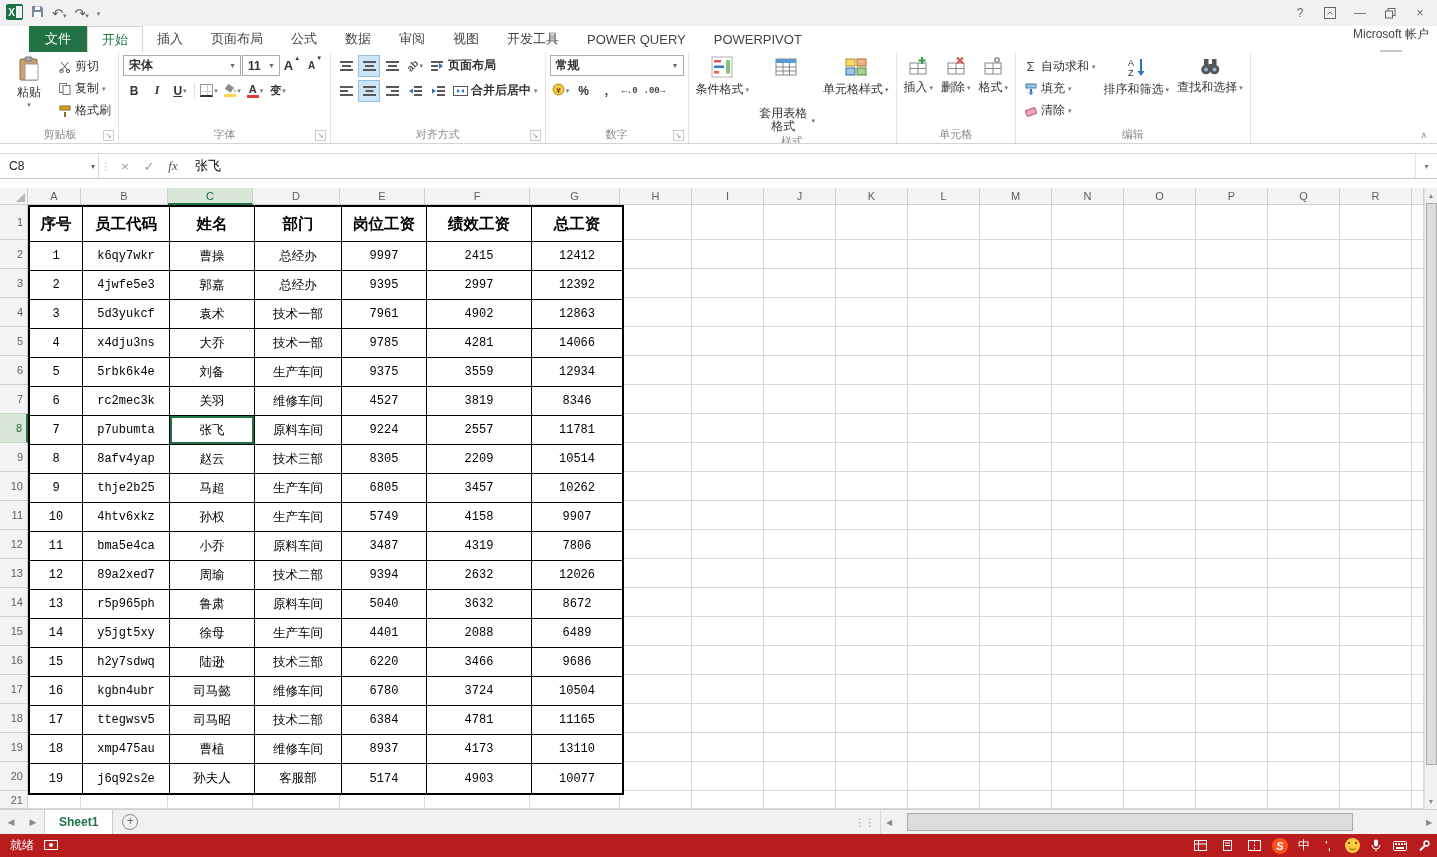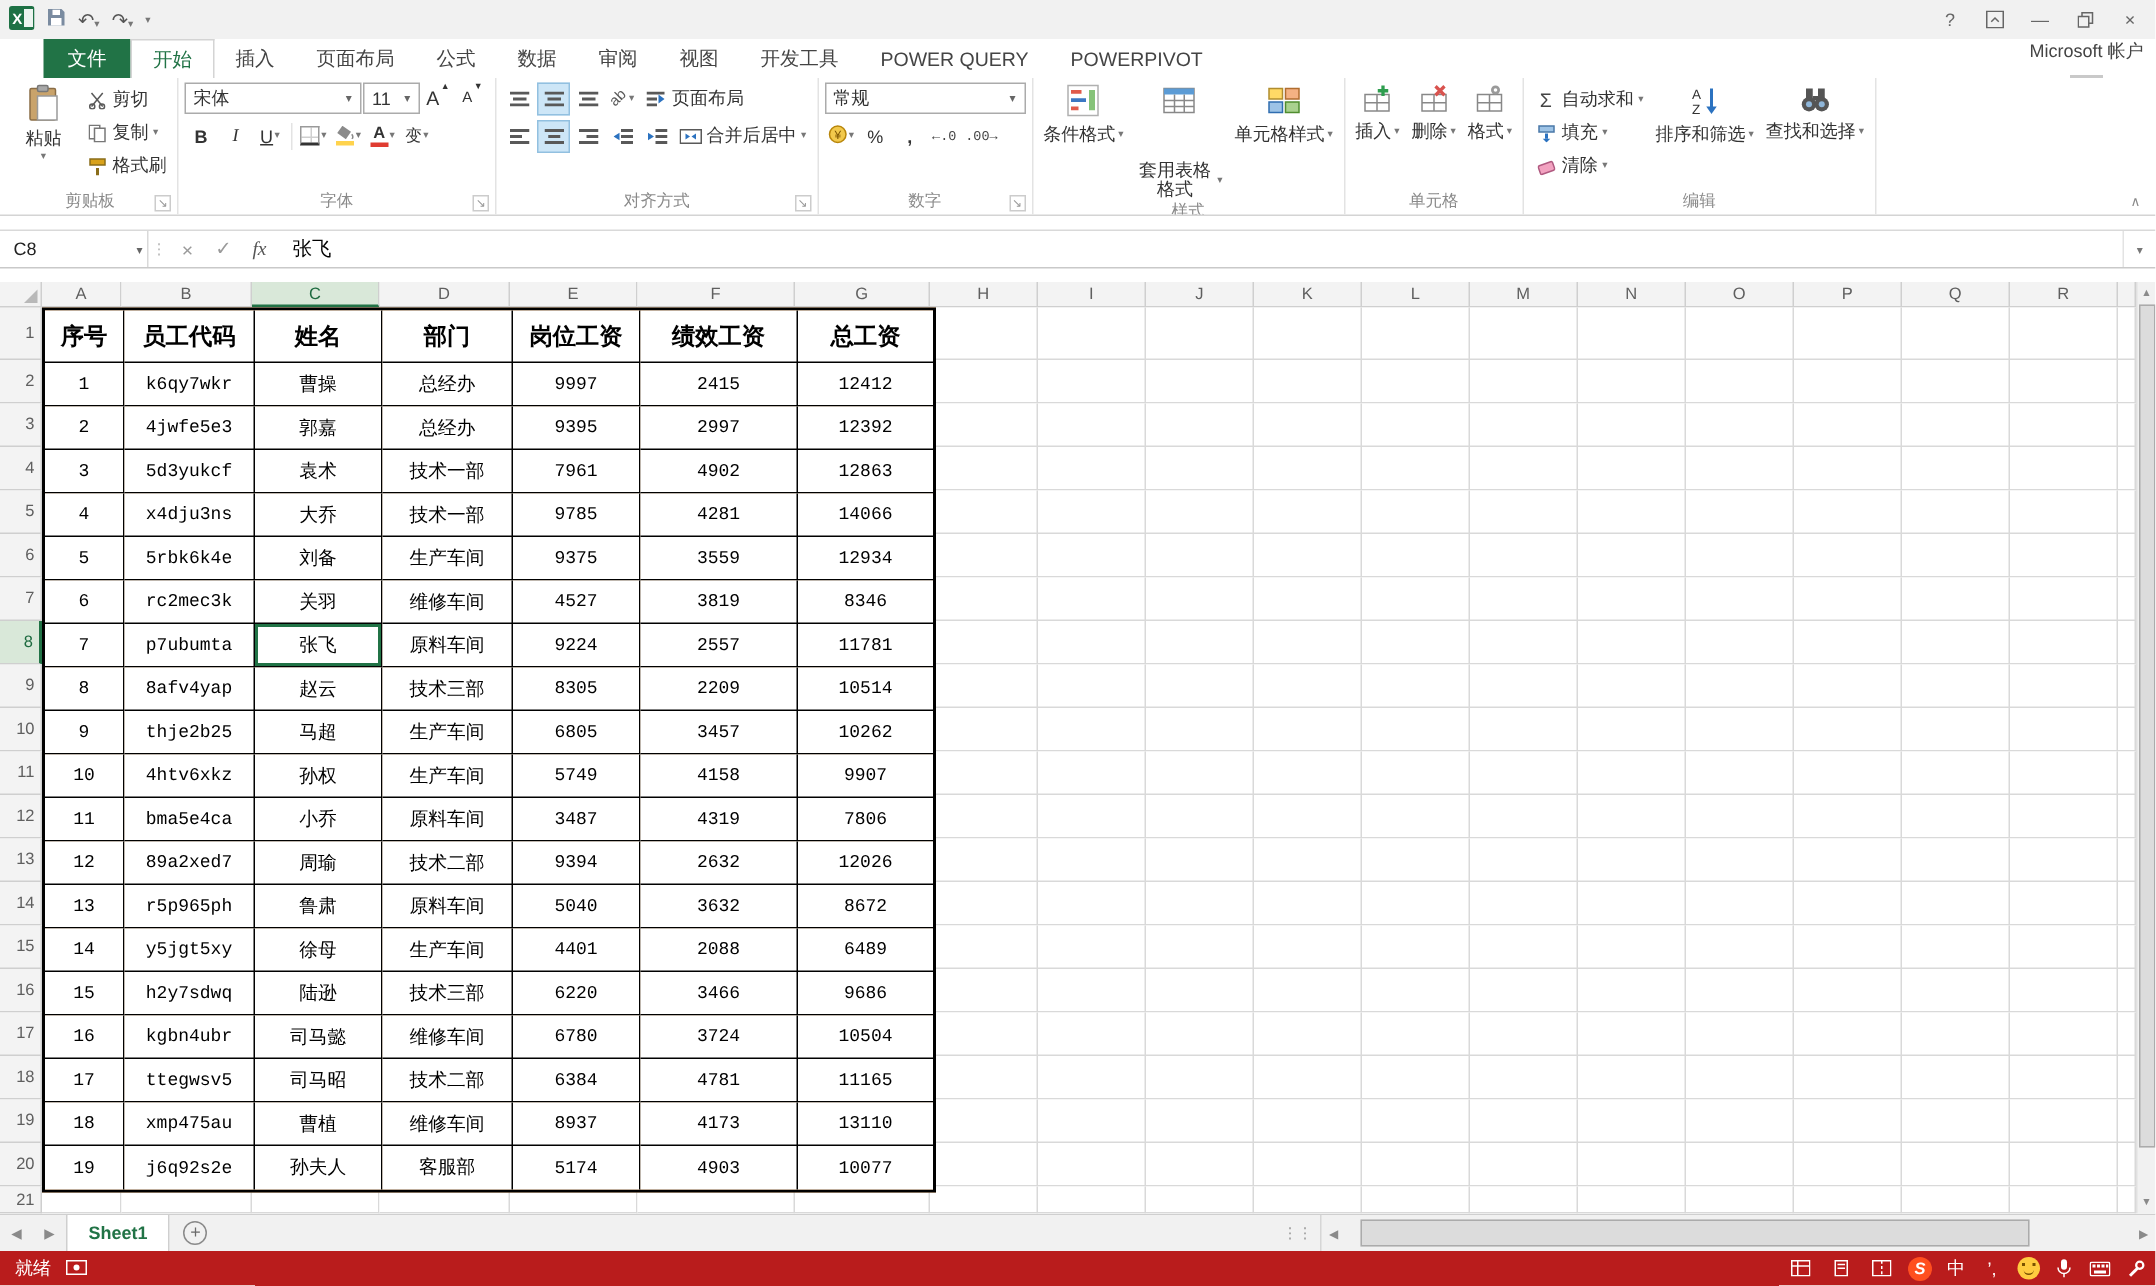--- a/index.html
+++ b/index.html
@@ -22,21 +22,21 @@
   .tab.file { background:#217346; color:#fff; min-width:58px; justify-content:center;margin-left:29px; }
   .tab.active { color:#217346; border:1px solid #d4d4d4; border-bottom:none; }
   .acct { margin-left:auto; display:flex; align-items:center; gap:7px; padding-right:8px; color:#444; font-size:12px;flex-direction:column; }
   .avatar { width:22px; height:22px; border:1px solid #c9c9c9; display:flex; align-items:flex-end; justify-content:center; overflow:hidden; background:#fff; }
 
   
   .ribbon { height:92px; background:#fff; border-bottom:1px solid #d4d4d4; display:flex; padding-left:2px; position:relative; flex:0 0 auto; overflow:hidden; }
   .rgroup { display:flex; flex-direction:column; border-right:1px solid #e3e3e3; padding:1px 4px 0; flex:0 0 auto; }
   .rg-body { flex:1; display:flex; align-items:stretch; gap:2px; }
   .cols { flex-direction:column; align-items:stretch; gap:0; }
-  .frow { display:flex; align-items:center; gap:1px; height:25px; }
+  .frow { display:flex; align-items:center; gap:1px; height:25px;font-weight:bold; }
   .rg-label { height:16px; line-height:15px; font-size:11px; color:#8a8a8a; text-align:center; position:relative; padding:0 12px; white-space:nowrap; }
   .launcher { position:absolute; right:0; bottom:2px; font-size:8px; color:#9a9a9a; width:11px; height:11px; line-height:10px; border:1px solid #ccc; text-align:center; }
   .bigbtn { display:flex; flex-direction:column; align-items:center; justify-content:flex-start; padding:3px 3px 1px; gap:2px; font-size:12px; color:#333; text-align:center; line-height:13px; }
   .blabel { display:flex; align-items:center; gap:2px; white-space:nowrap; }
   .wrap2 { white-space:normal; width:58px;margin-top:24px; }
   .vstack { display:flex; flex-direction:column; justify-content:flex-start; gap:1px; padding-top:3px; }
   .sbtn { height:21px; display:flex; align-items:center; gap:3px; padding:0 3px; font-size:12px; color:#333; white-space:nowrap; }
   .ico { width:15px; display:inline-flex; justify-content:center; }
   .ibtn { min-width:22px; height:22px; display:flex; align-items:center; justify-content:center; gap:1px; color:#333; padding:0 2px; }
   .ibtn.on { background:#cde6f7; border:1px solid #92c0e0; }

